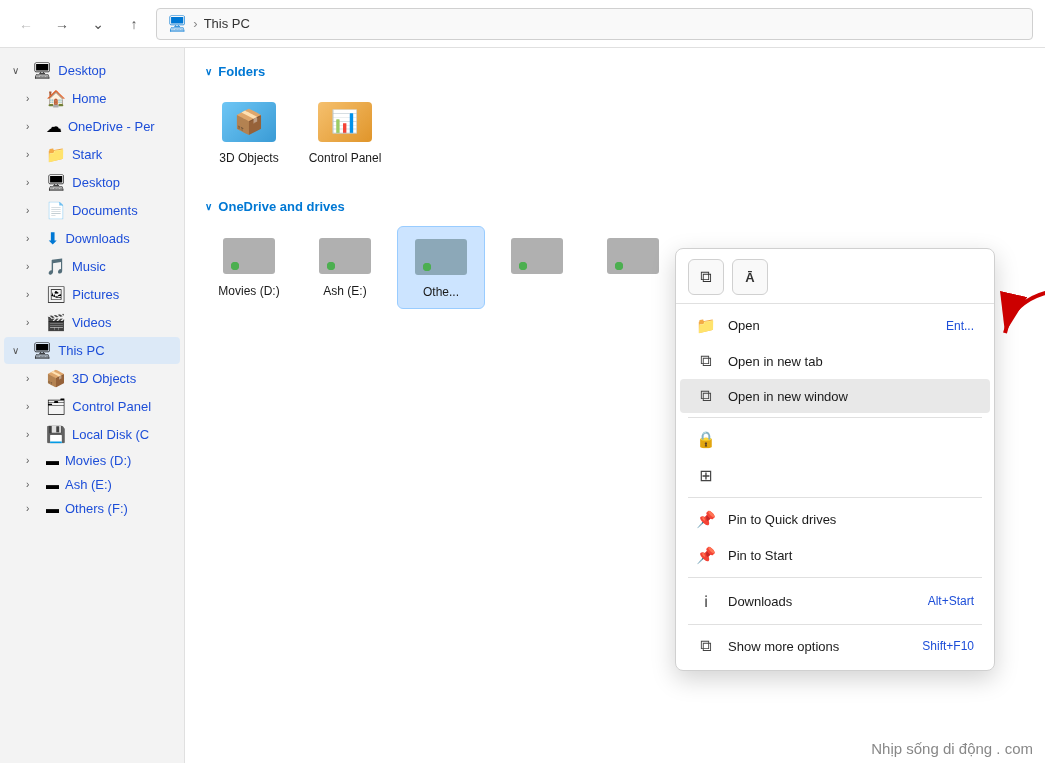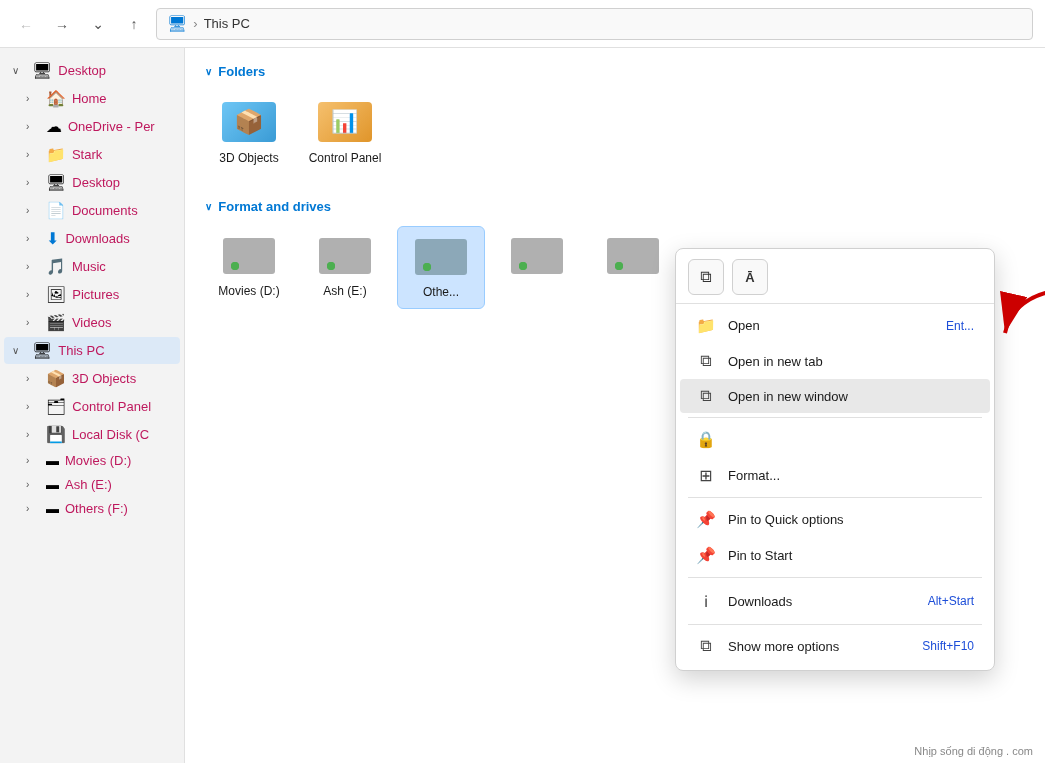--- a/index.html
+++ b/index.html
@@ -63,21 +63,21 @@
       margin: 1px 4px;
       gap: 6px;
       white-space: nowrap;
       overflow: hidden;
     }
     .sidebar-item.selected { background: #dce9f7; }
     .sidebar-item .expand-icon {
       width: 14px; font-size: 10px; color: #555; flex-shrink: 0;
     }
     .sidebar-item .item-icon { font-size: 16px; flex-shrink: 0; }
-    .sidebar-item .item-label { font-size: 13px; color: #be185d; overflow: hidden; text-overflow: ellipsis; }
+    .sidebar-item .item-label { font-size: 13px; color: #1d4ed8; overflow: hidden; text-overflow: ellipsis; }
 
     
     .content-area {
       flex: 1;
       overflow-y: auto;
       padding: 16px 20px;
       position: relative;
     }
     .section-header {
       display: flex;
@@ -188,21 +188,21 @@
       left: 790px;
       z-index: 200;
       pointer-events: none;
     }
 
     
     .watermark {
       position: absolute;
       bottom: 6px;
       right: 12px;
-      font-size: 11px;
+      font-size: 15px;
       color: #888;
       z-index: 50;
     }
 
     
     ::-webkit-scrollbar { width: 6px; }
     ::-webkit-scrollbar-track { background: transparent; }
     ::-webkit-scrollbar-thumb { background: #c0c0c0; border-radius: 3px; }
   </style>
 </head>
@@ -335,21 +335,21 @@
           <div style="width:54px;height:40px;background:linear-gradient(135deg,#f5c06e 0%,#e0952a 100%);border-radius:4px;position:relative;top:3px;display:flex;align-items:center;justify-content:center;">
             <span style="font-size:22px;">📊</span>
           </div>
         </div>
         <span class="item-name">Control Panel</span>
       </div>
     </div>
 
     <div class="section-header">
       <span class="chevron">∨</span>
-      <span>Format and drives</span>
+      <span>OneDrive and drives</span>
     </div>
     <div class="items-grid">
 
 
       <div class="grid-item">
         <div class="drive-icon-wrap">
           <div class="drive-body">
             <div style="position:absolute;bottom:4px;left:8px;width:8px;height:8px;border-radius:50%;background:#4CAF50;"></div>
           </div>
         </div>
@@ -413,28 +413,27 @@
         <span class="ctx-item-label">Open in new window</span>
       </div>
 
       <div class="ctx-divider"></div>
 
       <div class="context-menu-item">
         <span class="ctx-item-icon">🔒</span>
       </div>
       <div class="context-menu-item">
         <span class="ctx-item-icon">⊞</span>
-        <span class="ctx-item-label">Format...</span>
       </div>
 
       <div class="ctx-divider"></div>
 
       <div class="context-menu-item">
         <span class="ctx-item-icon">📌</span>
-        <span class="ctx-item-label">Pin to Quick options</span>
+        <span class="ctx-item-label">Pin to Quick drives</span>
       </div>
       <div class="context-menu-item">
         <span class="ctx-item-icon">📌</span>
         <span class="ctx-item-label">Pin to Start</span>
       </div>
 
       <div class="ctx-divider"></div>
 
       <div class="context-menu-item">
         <span class="ctx-item-icon">ℹ</span>

